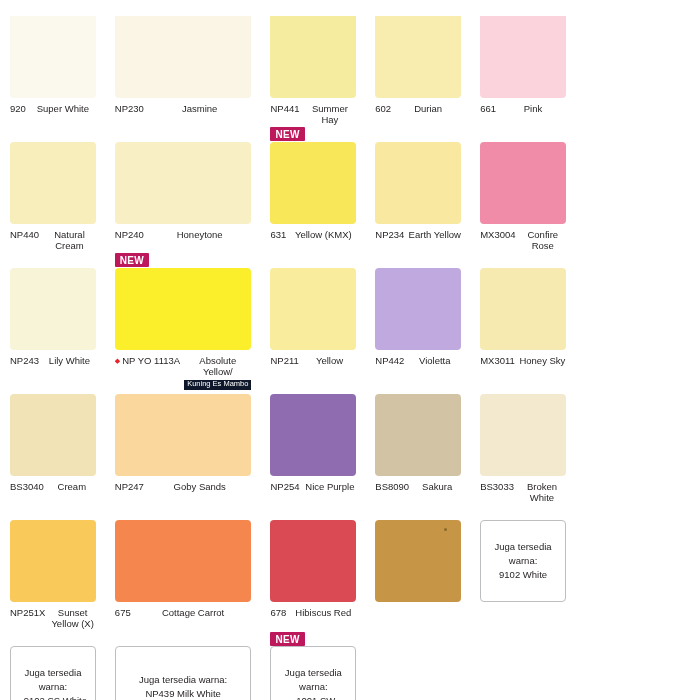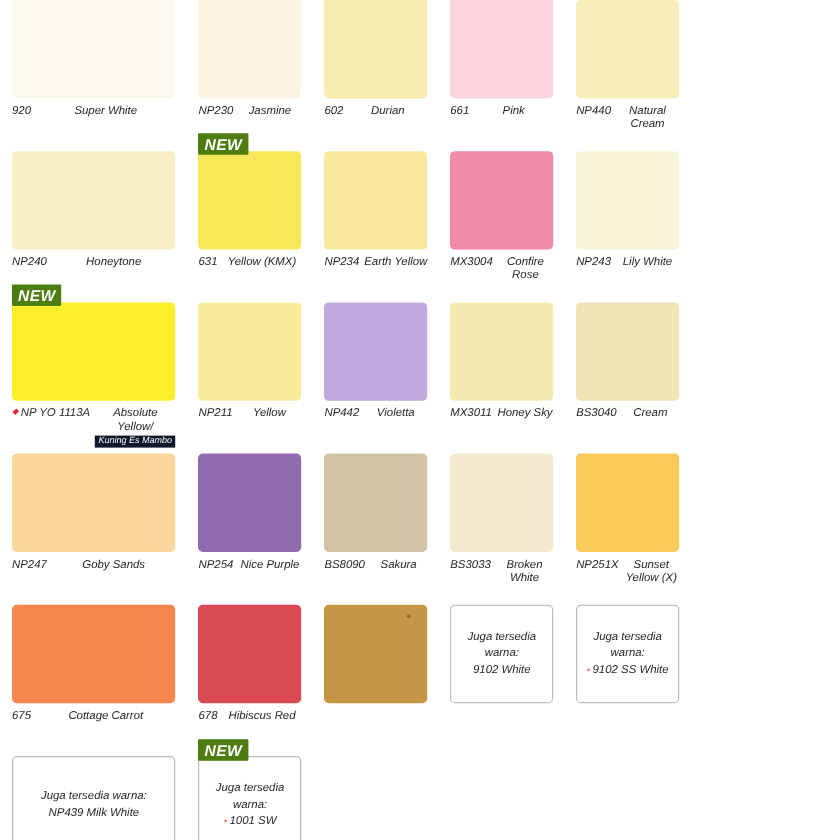--- a/index.html
+++ b/index.html
@@ -11,22 +11,21 @@
     width: 700px;
     height: 700px;
     font-family: "Liberation Sans", sans-serif;
     overflow: hidden;
   }
   .sheet {
     position: relative;
     width: 576px;
     height: 700px;
     box-sizing: border-box;
-    padding: 0 10px;
-    font-style: italic;
+    padding: 16px 10px;
   }
   .grid {
     display: grid;
     grid-template-columns: repeat(5, 1fr);
     column-gap: 19px;
     row-gap: 0px;
   }
   .cell {
     position: relative;
     height: 126px;
@@ -58,23 +57,23 @@
     padding-right: 4px;
   }
   .cname {
     text-align: center;
     flex: 1 1 auto;
   }
   .new-badge {
     position: absolute;
     top: -15px;
     left: 0px;
-    background: #4d7c0f;
+    background: #be185d;
     color: #ffffff;
-    font-size: 13px;
+    font-size: 10px;
     font-weight: bold;
     letter-spacing: 0.3px;
     padding: 1.5px 5px 1.5px 5px;
     border-radius: 1px;
     z-index: 5;
   }
   .diamond {
     color: #e8252a;
     font-size: 7px;
     margin-right: 2px;
@@ -133,20 +132,27 @@
         </div>
       </div>
       <div class="cell">
         <div class="swatch first-row" style="background: rgb(250, 245, 228);"></div>
         <div class="caption">
           <div class="code">NP230</div>
           <div class="cname"><span>Jasmine</span></div>
         </div>
       </div>
       <div class="cell">
+        <div class="swatch first-row" style="background: rgb(246, 236, 160);"></div>
+        <div class="caption">
+          <div class="code">NP441</div>
+          <div class="cname"><span>Summer Hay</span></div>
+        </div>
+      </div>
+      <div class="cell">
         <div class="swatch first-row" style="background: rgb(248, 236, 174);"></div>
         <div class="caption">
           <div class="code">602</div>
           <div class="cname"><span>Durian</span></div>
         </div>
       </div>
       <div class="cell">
         <div class="swatch first-row" style="background: rgb(251, 211, 221);"></div>
         <div class="caption">
           <div class="code">661</div>

